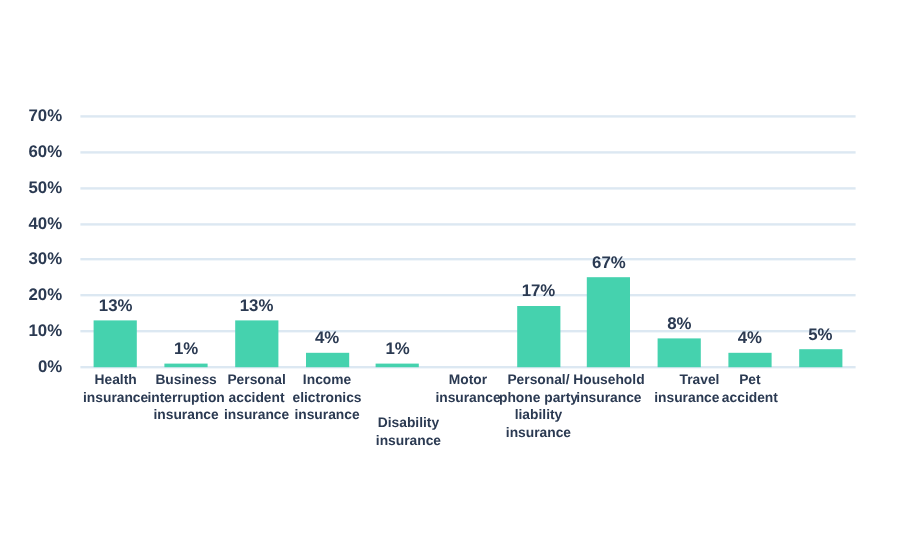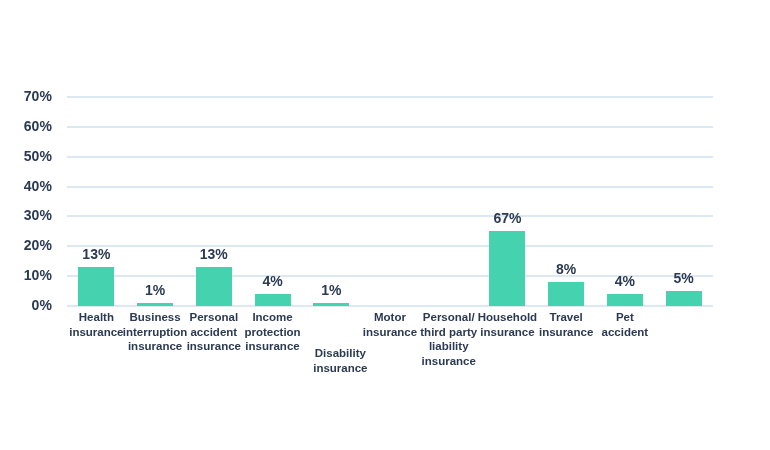--- a/index.html
+++ b/index.html
@@ -145,20 +145,24 @@
         <div class="bar-value" style="bottom: 44.8143px; color: rgb(43, 58, 82);">13%</div>
       </div>
       <div class="bar-slot" style="left: 176.182px; width: 58.7273px;">
         <div class="bar" title="Income protection insurance: 4%" style="height: 11.9429px; background: rgb(69, 210, 174);"></div>
         <div class="bar-value" style="bottom: 17.9429px; color: rgb(43, 58, 82);">4%</div>
       </div>
       <div class="bar-slot" style="left: 234.909px; width: 58.7273px;">
         <div class="bar" title="Disability insurance: 1%" style="height: 2.98571px; background: rgb(69, 210, 174);"></div>
         <div class="bar-value" style="bottom: 8.98571px; color: rgb(43, 58, 82);">1%</div>
       </div>
+      <div class="bar-slot" style="left: 352.364px; width: 58.7273px;">
+        <div class="bar" title="Personal/ third party liability insurance: 17%" style="height: 50.7571px; background: rgb(69, 210, 174);"></div>
+        <div class="bar-value" style="bottom: 56.7571px; color: rgb(43, 58, 82);">17%</div>
+      </div>
       <div class="bar-slot" style="left: 411.091px; width: 58.7273px;">
         <div class="bar" title="Household insurance: 25%" style="height: 74.6429px; background: rgb(69, 210, 174);"></div>
         <div class="bar-value" style="bottom: 80.6429px; color: rgb(43, 58, 82);">67%</div>
       </div>
       <div class="bar-slot" style="left: 469.818px; width: 58.7273px;">
         <div class="bar" title="Travel insurance: 8%" style="height: 23.8857px; background: rgb(69, 210, 174);"></div>
         <div class="bar-value" style="bottom: 29.8857px; color: rgb(43, 58, 82);">8%</div>
       </div>
       <div class="bar-slot" style="left: 528.545px; width: 58.7273px;">
         <div class="bar" title="Pet insurance: 4%" style="height: 11.9429px; background: rgb(69, 210, 174);"></div>
@@ -173,31 +177,31 @@
   <div id="xlabels-layer">
       <div class="xlabel" style="left: -4px; width: 66.7273px; color: rgb(43, 58, 82);">Health
 insurance</div>
       <div class="xlabel" style="left: 54.7273px; width: 66.7273px; color: rgb(43, 58, 82);">Business
 interruption
 insurance</div>
       <div class="xlabel" style="left: 113.455px; width: 66.7273px; color: rgb(43, 58, 82);">Personal
 accident
 insurance</div>
       <div class="xlabel" style="left: 172.182px; width: 66.7273px; color: rgb(43, 58, 82);">Income
-protection
+elictronics
 insurance</div>
       <div class="xlabel" style="left: 240px; width: 66.7273px; color: rgb(43, 58, 82); margin-top: 36px;">Disability
 insurance</div>
       <div class="xlabel" style="left: 289.636px; width: 66.7273px; color: rgb(43, 58, 82);">Motor
 insurance</div>
       <div class="xlabel" style="left: 348.364px; width: 66.7273px; color: rgb(43, 58, 82);">Personal/
-third party
+phone party
 liability
 insurance</div>
       <div class="xlabel" style="left: 407.091px; width: 66.7273px; color: rgb(43, 58, 82);">Household
 insurance</div>
-      <div class="xlabel" style="left: 465.818px; width: 66.7273px; color: rgb(43, 58, 82);">Travel
+      <div class="xlabel" style="left: 465.818px; width: 66.7273px; color: rgb(43, 58, 82); text-align: right;">Travel
 insurance</div>
       <div class="xlabel" style="left: 524.545px; width: 66.7273px; color: rgb(43, 58, 82);">Pet
 accident</div>
     </div>
 
 </div>
 
 </body></html>

